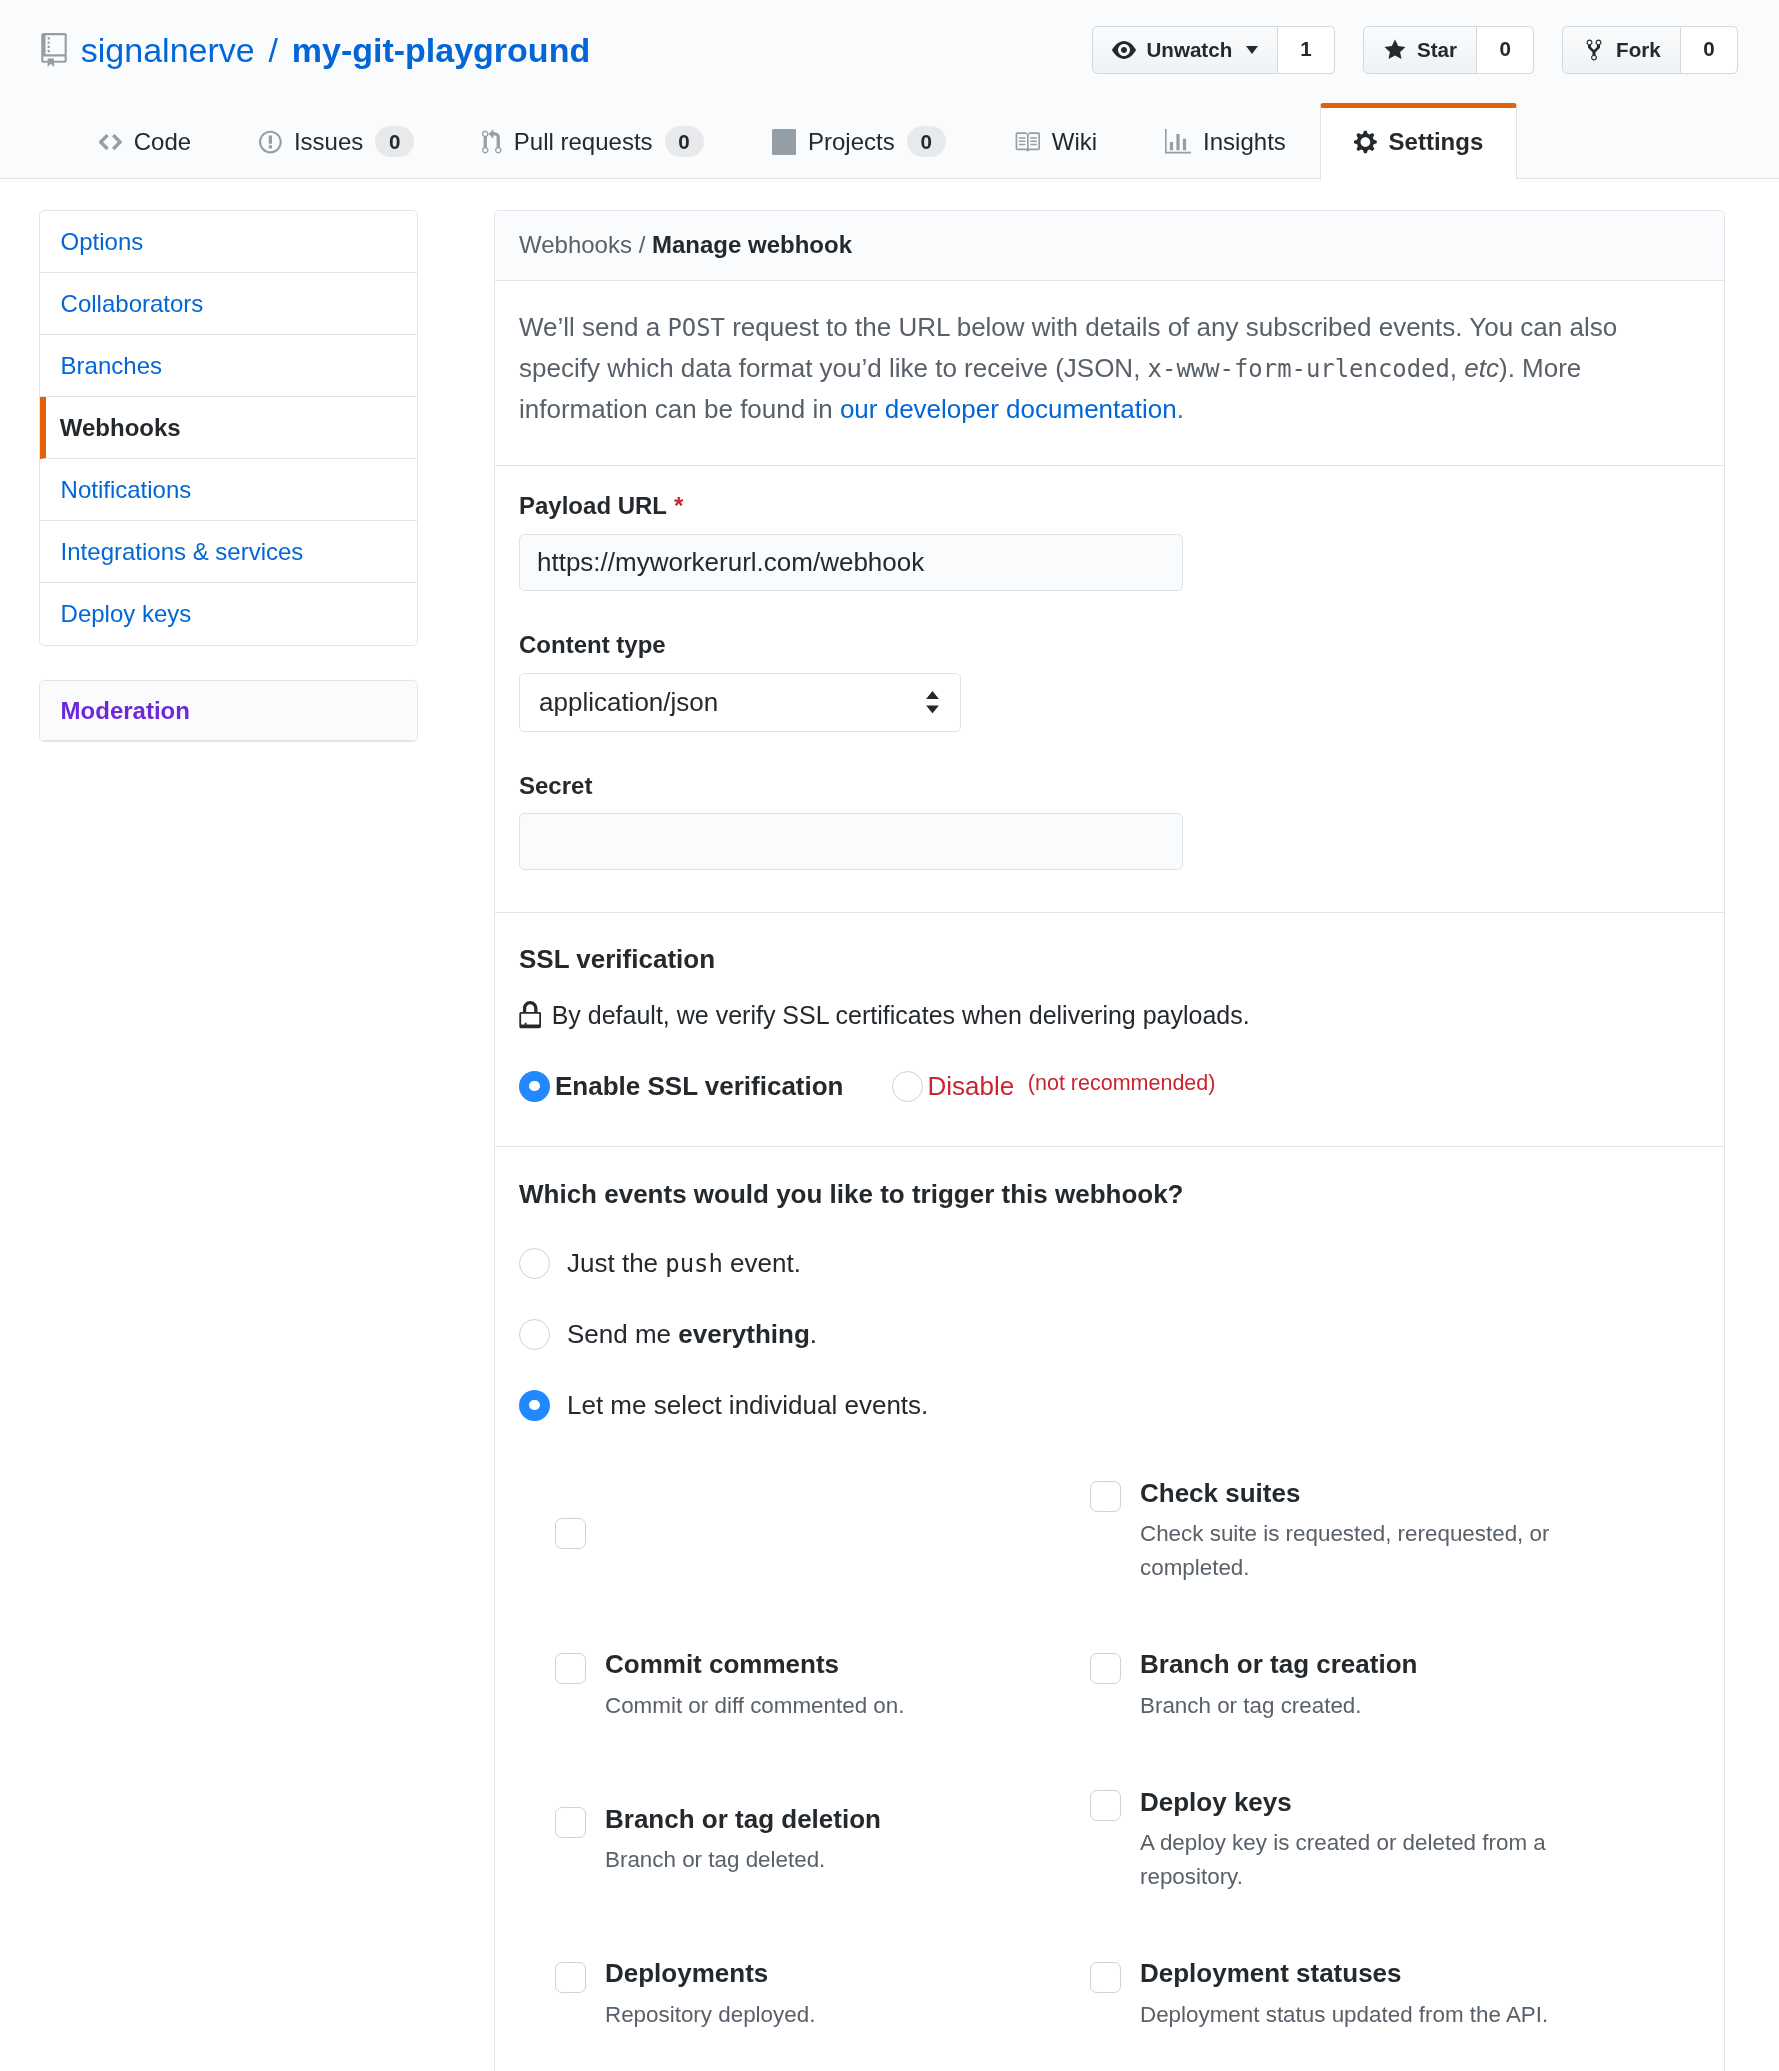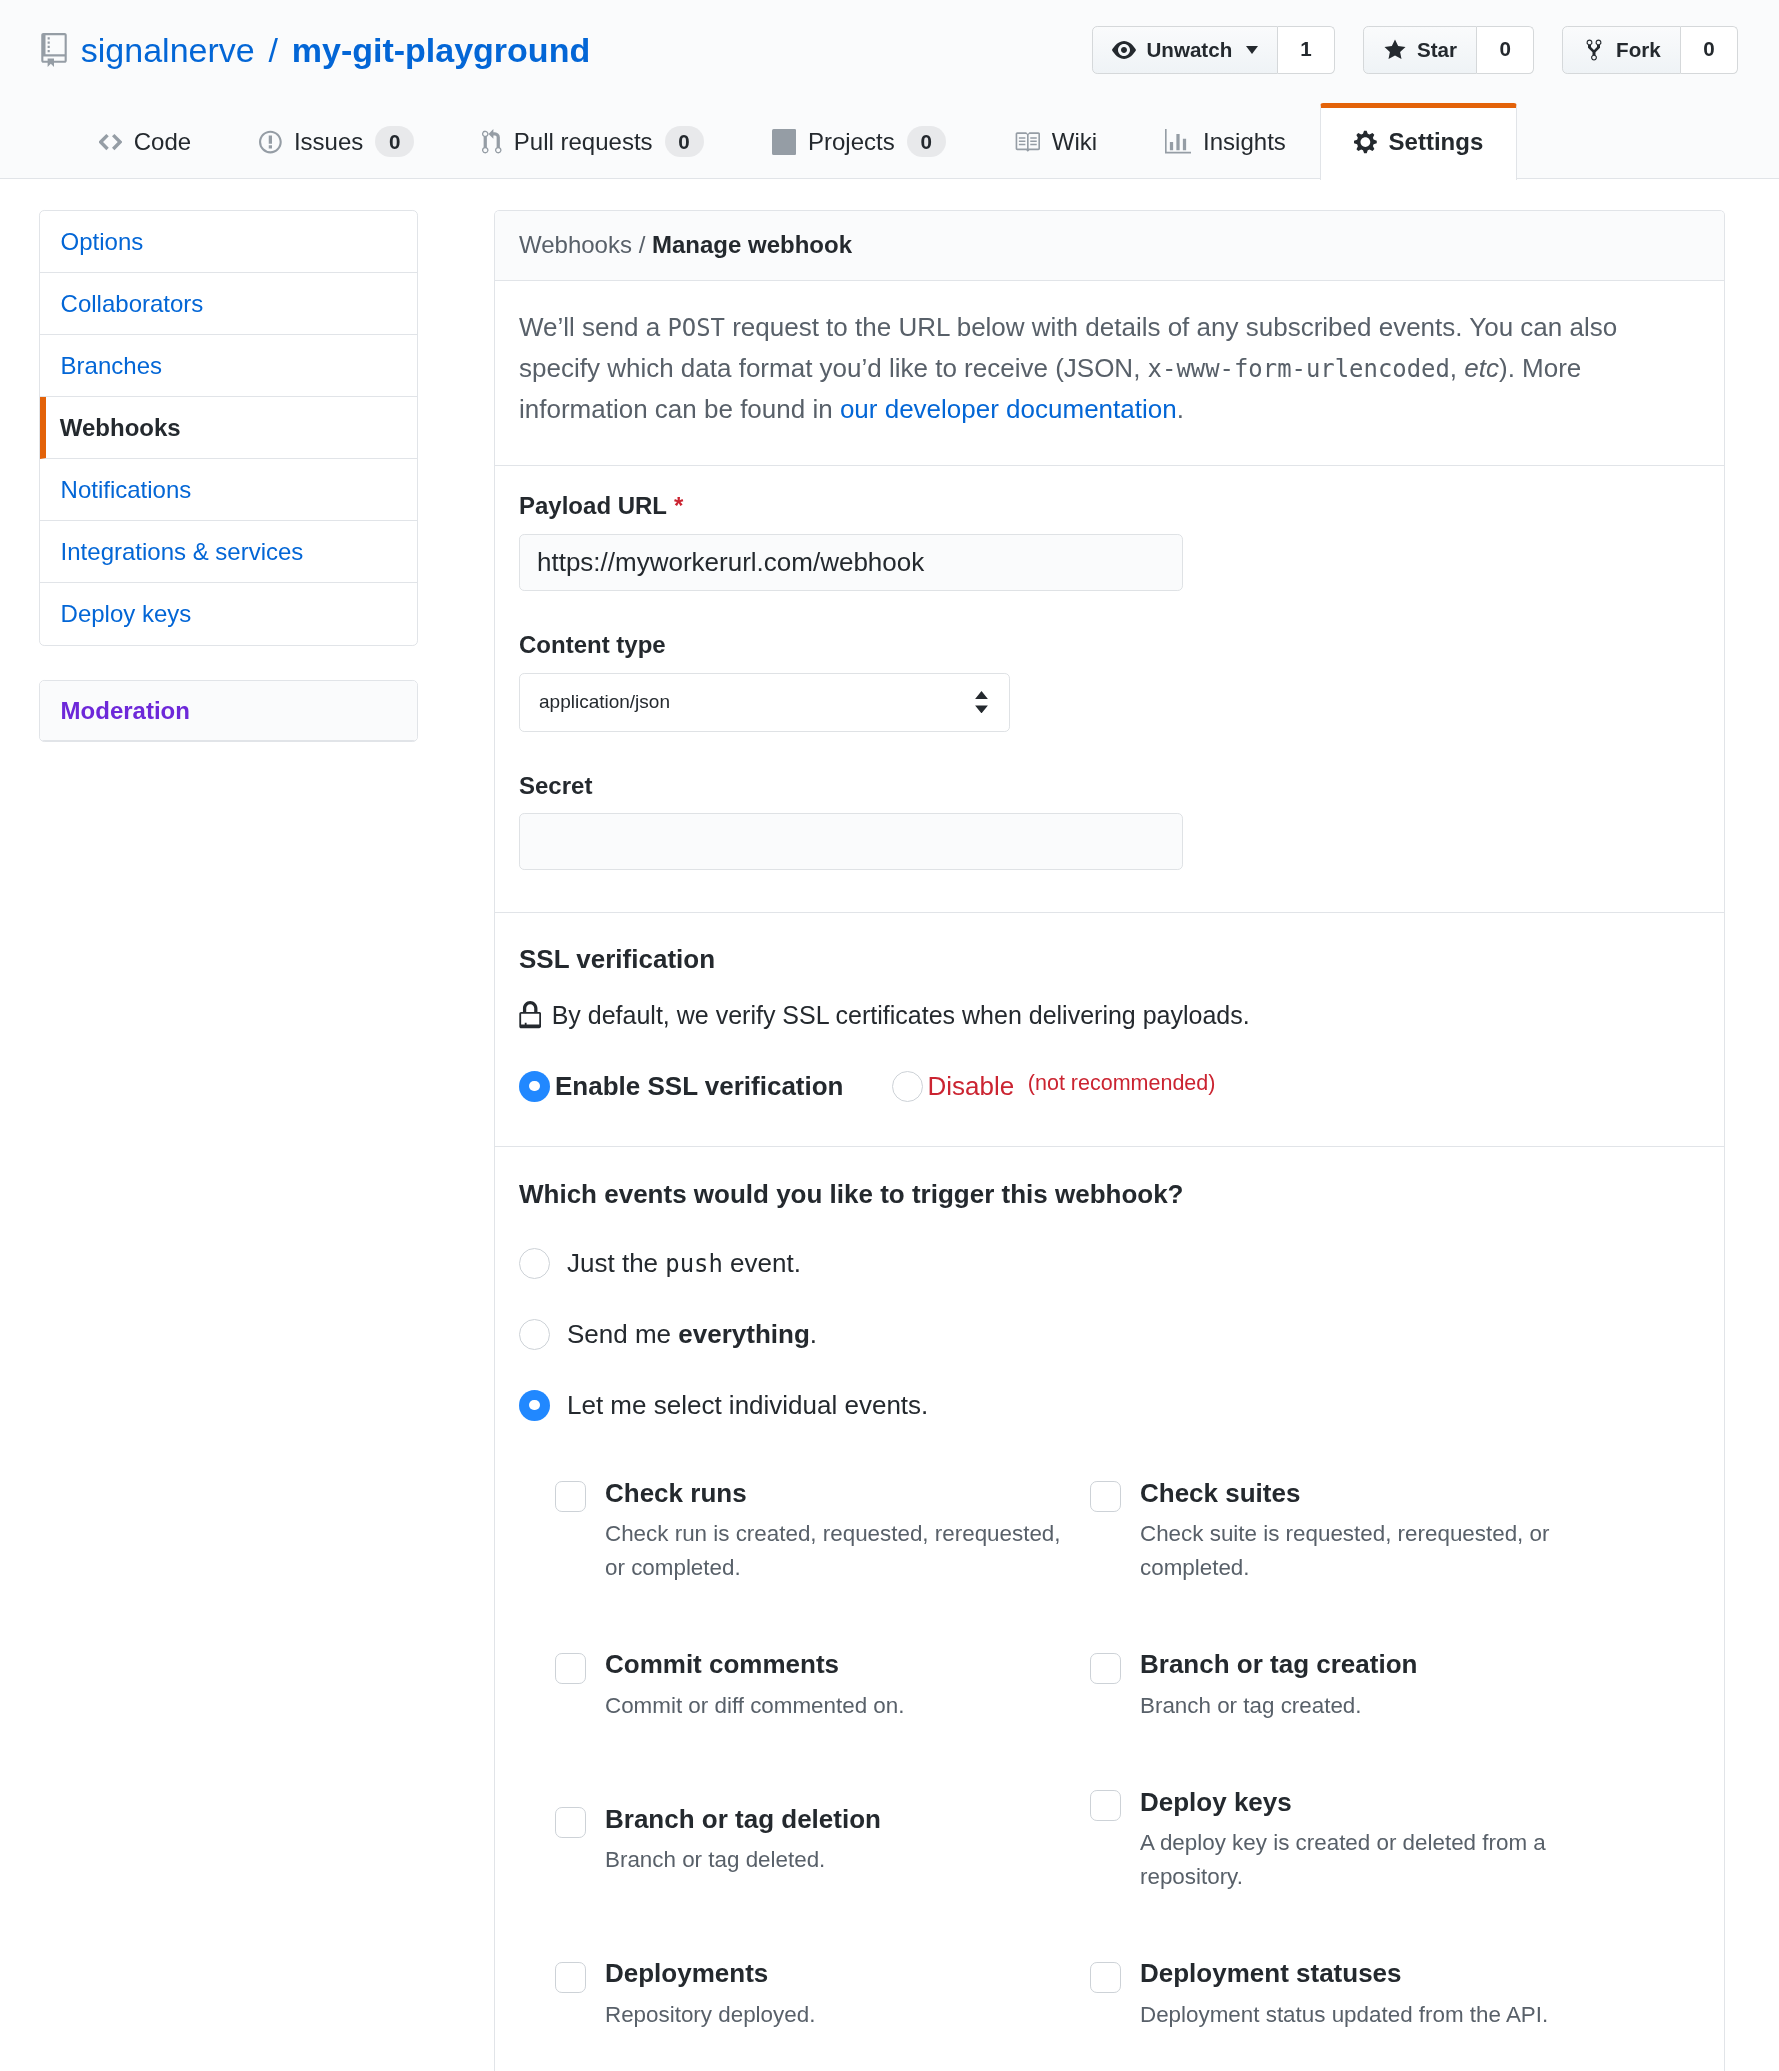--- a/index.html
+++ b/index.html
@@ -88,23 +88,23 @@
   .form-group { margin-bottom:40px; }
   .form-group:last-child { margin-bottom:5.2px; }
   .field-label { display:block; font-size:24px; font-weight:700; margin-bottom:13.8px; color:#24292e; }
   .req { color:#cb2431; margin-left:6.9px; font-weight:700; }
   .text-input {
     width:664px; height:57px; background:#fafbfc; border:1.7px solid #dfe2e5;
     border-radius:5.2px; font-size:26px; padding:0 17px; color:#24292e;
     font-family:"Liberation Sans",sans-serif; outline:none;
   }
   .select-box {
-    width:491px; height:59px; background:#fff; border:1.7px solid #dfe2e5;
+    width:442px; height:59px; background:#fff; border:1.7px solid #dfe2e5;
     border-radius:5.2px; display:flex; align-items:center; justify-content:space-between;
-    padding:0 19px; font-size:19px; cursor:pointer;
+    padding:0 19px; font-size:26px; cursor:pointer;
   }
   .select-caret svg { fill:#24292e; width:17px; height:22.4px; }
 
   .sec-title { font-size:26px; font-weight:700; margin:5.2px 0 26px 0; color:#24292e; }
   .ssl-note { display:flex; align-items:center; gap:10.3px; font-size:25px; color:#24292e; margin-bottom:41px; }
   .ssl-note svg { fill:#24292e; width:22.4px; height:29px; flex-shrink:0; }
   .ssl-radios { display:flex; align-items:center; gap:48px; margin-bottom:8.6px; }
   .radio-row { display:flex; align-items:flex-start; gap:5px; font-size:26px; cursor:pointer; }
   .radio {
     width:31px; height:31px; border-radius:50%; background:#fff;
@@ -317,24 +317,20 @@
       <div class="radio-opt">
         <span class="radio checked"></span>
         <span>Let me select individual events.</span>
       </div>
 
       <div class="events-grid">
 
         <div class="ev-row">
           <div class="ev">
             <span class="cb"></span>
-            <div>
-                <div class="ev-label">Check runs</div>
-            <div class="ev-desc">Check run is created, requested, rerequested, or completed.</div>
-              </div>
           </div>
           <div class="ev">
             <span class="cb"></span>
             <div>
                 <div class="ev-label">Check suites</div>
             <div class="ev-desc">Check suite is requested, rerequested, or completed.</div>
               </div>
           </div>
         </div>
 

